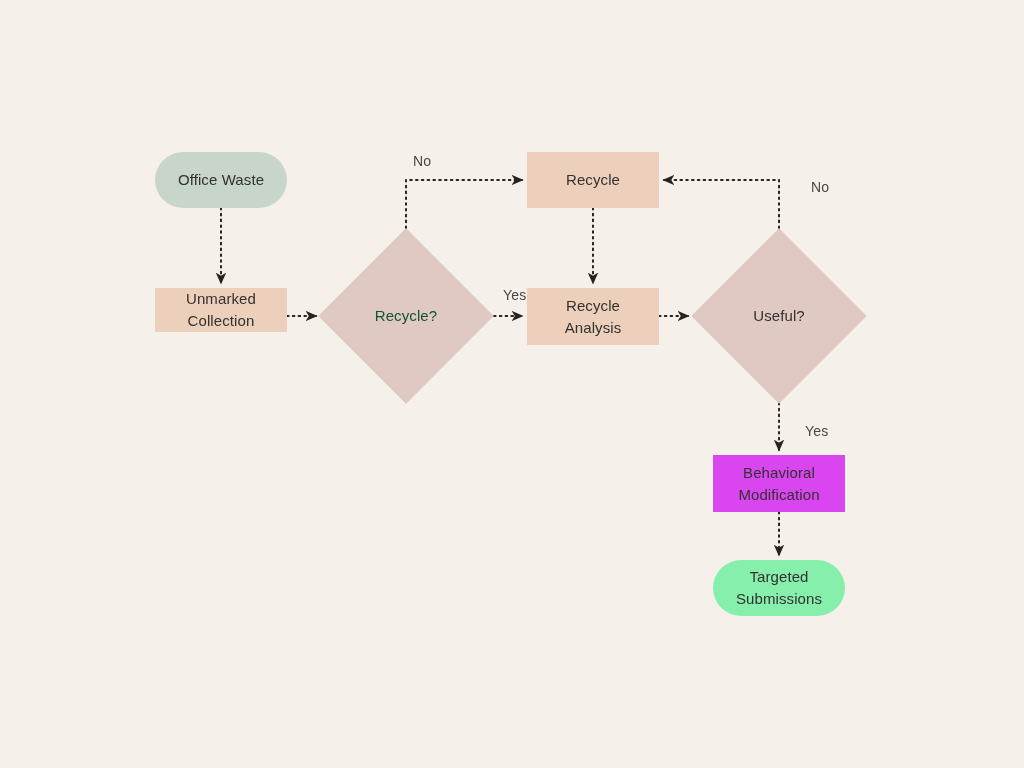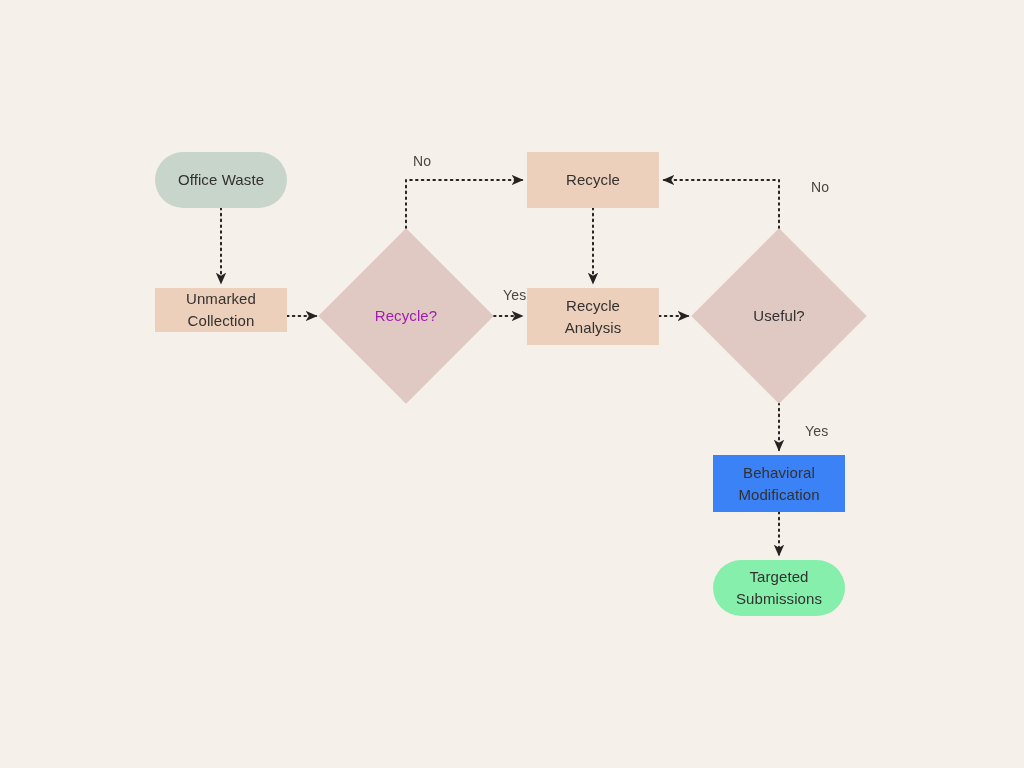--- a/index.html
+++ b/index.html
@@ -105,34 +105,34 @@
   <div id="node-layer">
       <div class="node terminal" style="left: 155px; top: 152px; width: 132px; height: 56px; background: rgb(200, 213, 203);">
         <span class="node-label" style="color: rgb(51, 49, 47);">Office Waste</span>
       </div>
       <div class="node process" style="left: 155px; top: 288px; width: 132px; height: 44px; background: rgb(237, 208, 188);">
         <span class="node-label" style="color: rgb(51, 49, 47);">Unmarked
 Collection</span>
       </div>
       <div class="node decision" style="left: 344px; top: 254px; width: 124px; height: 124px;">
         <div class="diamond-shape" style="background: rgb(223, 201, 194);"></div>
-        <span class="node-label" style="color: #a21caf;">Recycle?</span>
+        <span class="node-label" style="color: #14532d;">Recycle?</span>
       </div>
       <div class="node process" style="left: 527px; top: 152px; width: 132px; height: 56px; background: rgb(237, 208, 188);">
         <span class="node-label" style="color: rgb(51, 49, 47);">Recycle</span>
       </div>
       <div class="node process" style="left: 527px; top: 288px; width: 132px; height: 57px; background: rgb(237, 208, 188);">
         <span class="node-label" style="color: rgb(51, 49, 47);">Recycle
 Analysis</span>
       </div>
       <div class="node decision" style="left: 717px; top: 254px; width: 124px; height: 124px; text-align: center;">
         <div class="diamond-shape" style="background: rgb(223, 201, 194);"></div>
         <span class="node-label" style="color: rgb(51, 49, 47);">Useful?</span>
       </div>
-      <div class="node process" style="left: 713px; top: 455px; width: 132px; height: 57px; background: #3b82f6;">
+      <div class="node process" style="left: 713px; top: 455px; width: 132px; height: 57px; background: #d946ef;">
         <span class="node-label" style="color: rgb(51, 49, 47);">Behavioral
 Modification</span>
       </div>
       <div class="node terminal" style="left: 713px; top: 560px; width: 132px; height: 56px; background: #86efac;">
         <span class="node-label" style="color: rgb(51, 49, 47);">Targeted
 Submissions</span>
       </div>
     </div>
   <div id="label-layer">
       <div class="edge-label" style="left: 406px; top: 153px; color: rgb(74, 70, 67);">No</div>

